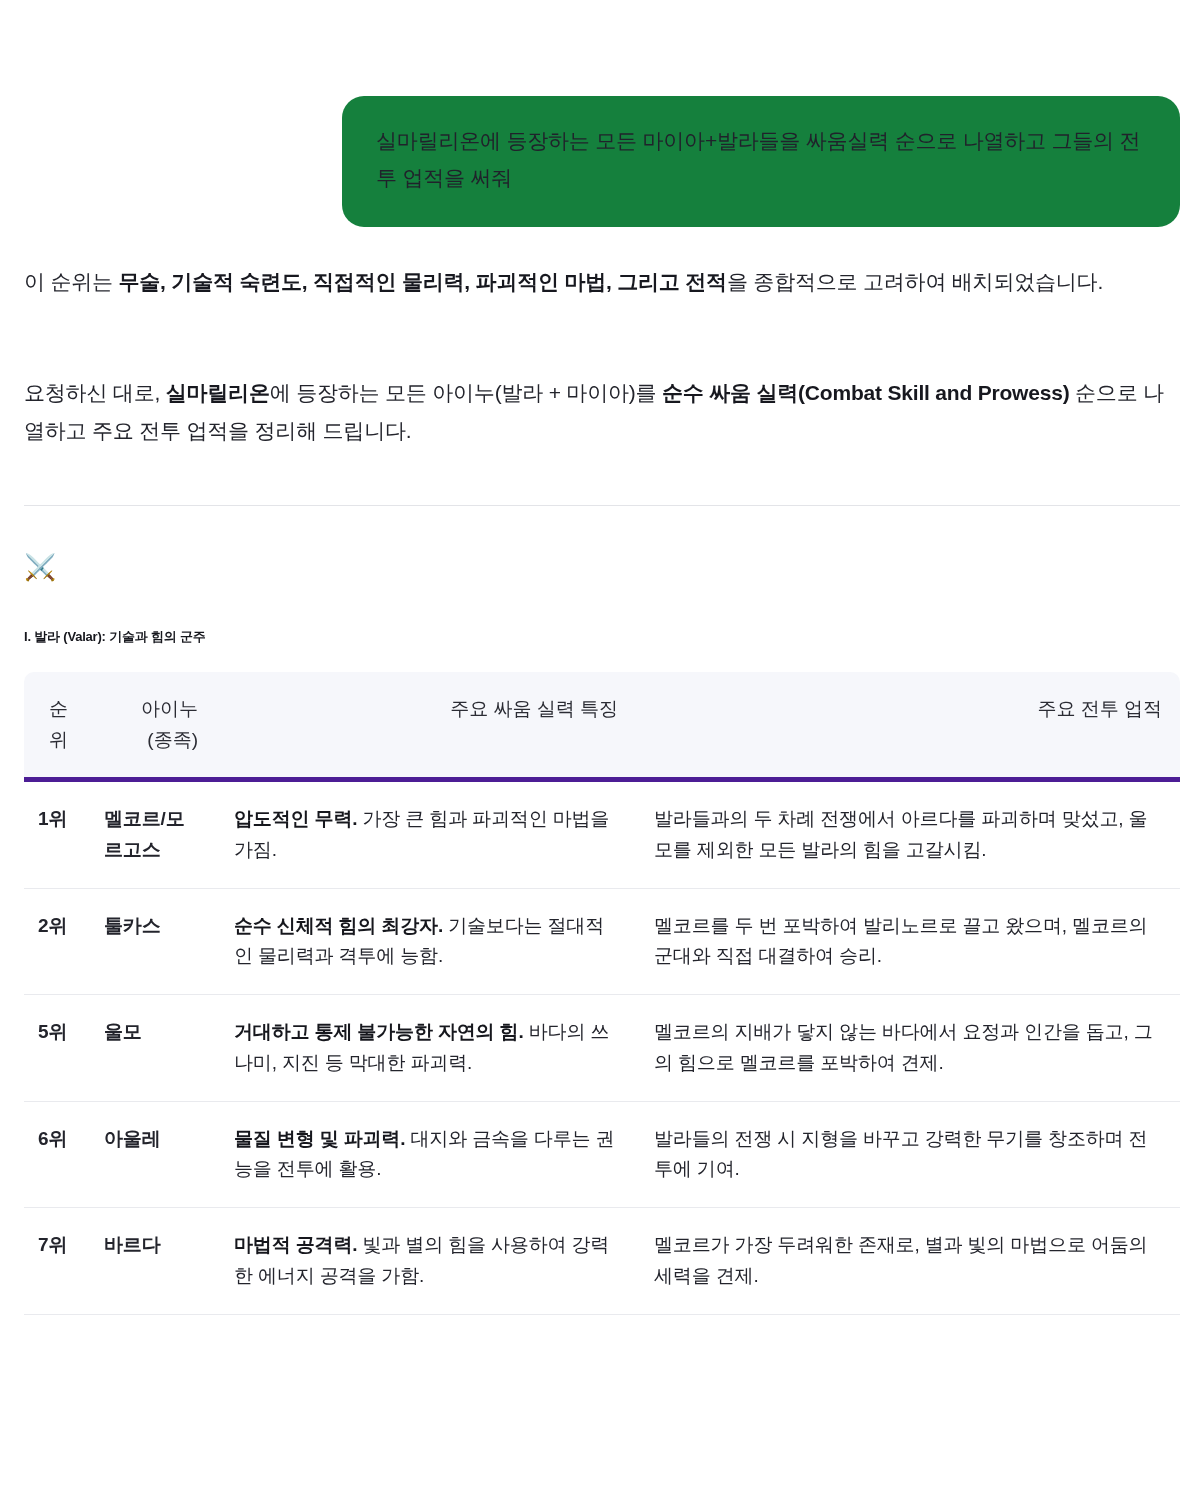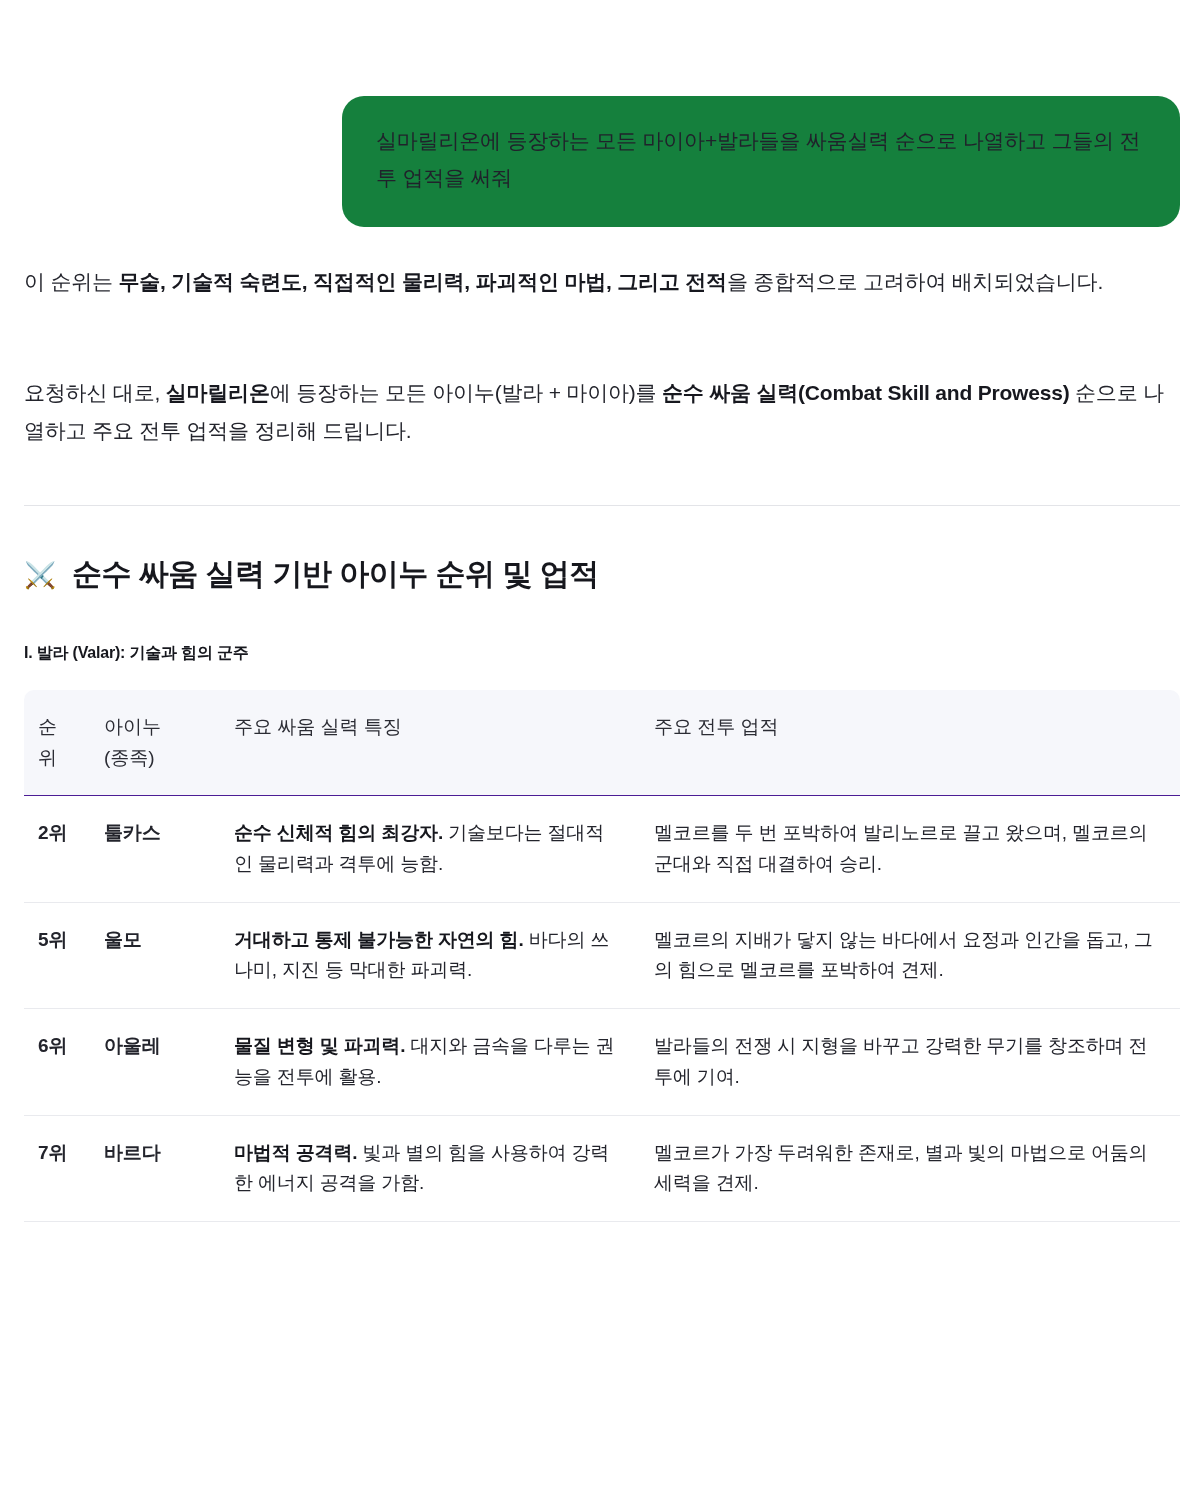--- a/index.html
+++ b/index.html
@@ -67,43 +67,43 @@
     letter-spacing: -0.5px;
     color: #16171d;
   }
   .section-heading .emoji {
     font-size: 26px;
     line-height: 1;
   }
 
   .sub-heading {
     padding-top: 48px;
-    font-size: 16px;
+    font-size: 13px;
     font-weight: 700;
     color: #16171d;
     letter-spacing: -0.2px;
   }
 
   
   table.rank-table {
     width: 100%;
     border-collapse: collapse;
     margin-top: 26px;
     table-layout: fixed;
   }
   table.rank-table thead th {
     background: #f6f7fb;
-    text-align: left;
+    text-align: right;
     font-weight: 400;
     font-size: 19px;
     color: #2b2c34;
     padding: 22px 18px 22px 18px;
     vertical-align: top;
     line-height: 1.6;
-    border-bottom: 1px solid #4c1d95;
+    border-bottom: 5px solid #4c1d95;
   }
   table.rank-table thead th:first-child {
     border-top-left-radius: 10px;
     padding-left: 14px;
   }
   table.rank-table thead th:last-child {
     border-top-right-radius: 10px;
   }
   table.rank-table td {
     font-size: 19px;
@@ -134,41 +134,46 @@
   </div>
 
   <p class="para second"><span>이 순위는 </span><b>무술, 기술적 숙련도, 직접적인 물리력, 파괴적인 마법, 그리고 전적</b><span>을 종합적으로 고려하여 배치되었습니다.</span></p>
 
   <p class="para first"><span>요청하신 대로, </span><b>실마릴리온</b><span>에 등장하는 모든 아이누(발라 + 마이아)를 </span><b>순수 싸움 실력(Combat Skill and Prowess)</b><span> 순으로 나열하고 주요 전투 업적을 정리해 드립니다.</span></p>
 
   <hr class="divider">
 
   <div class="section-heading">
     <span class="emoji">⚔️</span>
-    <span>순수 싸움 실력 기반 아이누 순위 및 업적</span>
   </div>
 
   <div class="sub-heading">I. 발라 (Valar): 기술과 힘의 군주</div>
 
   <table class="rank-table">
     <colgroup>
       <col class="c-rank">
         <col class="c-name">
         <col class="c-trait">
         <col class="c-feat">
     </colgroup>
     <thead>
       <tr>
         <th>순위</th>
         <th><span>아이누</span><br><span>(종족)</span></th>
         <th>주요 싸움 실력 특징</th>
         <th>주요 전투 업적</th>
       </tr>
     </thead>
     <tbody>
+      <tr>
+        <td class="col-rank">1위</td>
+        <td class="col-name">멜코르/모르고스</td>
+        <td class="col-trait"><b>압도적인 무력.</b><span> 가장 큰 힘과 파괴적인 마법을 가짐.</span></td>
+        <td class="col-feat">발라들과의 두 차례 전쟁에서 아르다를 파괴하며 맞섰고, 울모를 제외한 모든 발라의 힘을 고갈시킴.</td>
+      </tr>
       <tr>
         <td class="col-rank">2위</td>
         <td class="col-name">툴카스</td>
         <td class="col-trait"><b>순수 신체적 힘의 최강자.</b><span> 기술보다는 절대적인 물리력과 격투에 능함.</span></td>
         <td class="col-feat">멜코르를 두 번 포박하여 발리노르로 끌고 왔으며, 멜코르의 군대와 직접 대결하여 승리.</td>
       </tr>
       <tr>
         <td class="col-rank">5위</td>
         <td class="col-name">울모</td>
         <td class="col-trait"><b>거대하고 통제 불가능한 자연의 힘.</b><span> 바다의 쓰나미, 지진 등 막대한 파괴력.</span></td>

